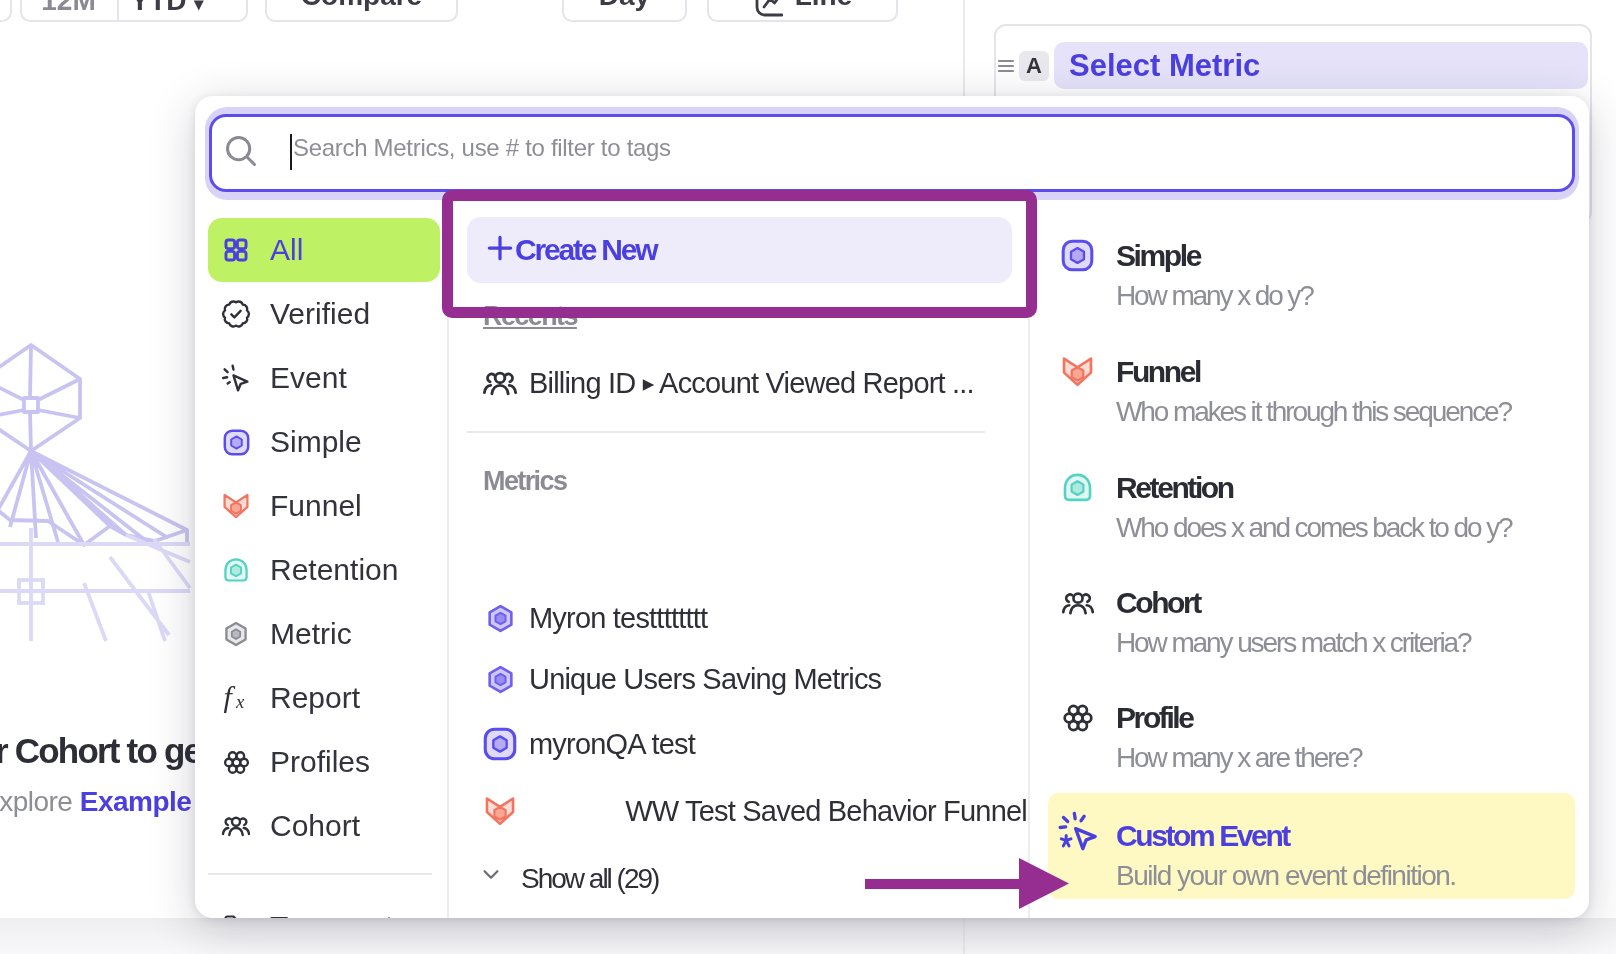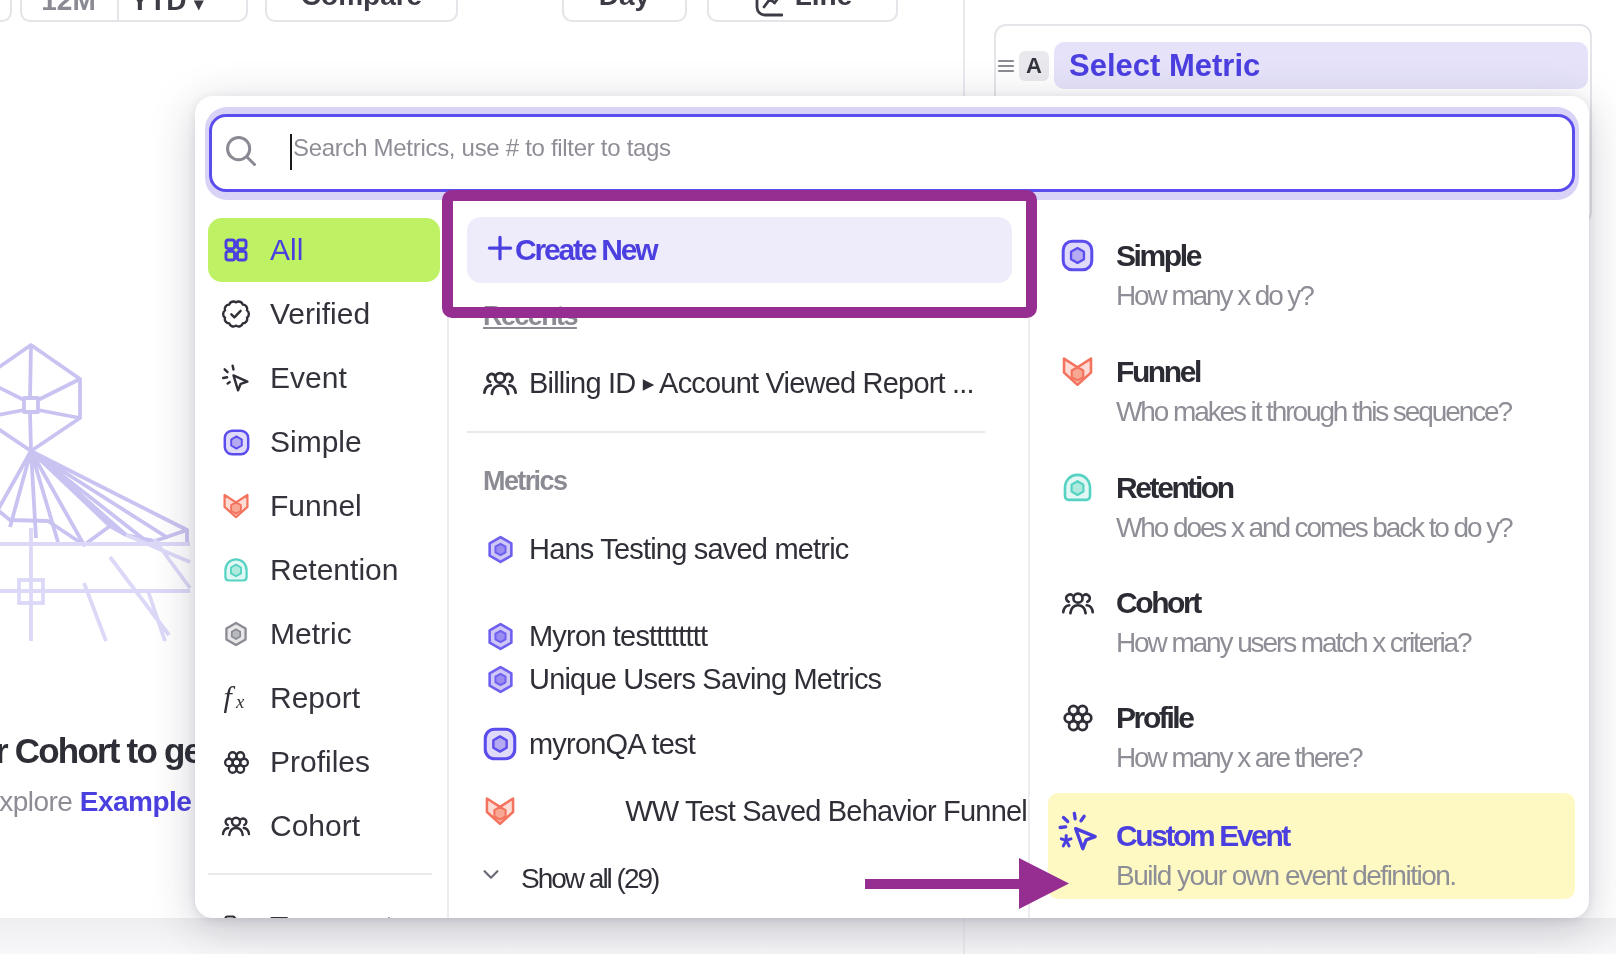--- a/index.html
+++ b/index.html
@@ -274,30 +274,21 @@
               <path d="M16.1 6.5 c.8-.6 2-.7 2.9-.1 1.3.8 1.7 2.4.9 3.7 -.3.5-.8.9-1.3 1.1"></path>
               <path d="M22.4 18.4 c-.4-2.9-2-4.6-4.2-4.8"></path>
             </g>
           </svg>
       </span>
         <span class="tx">Billing ID <span style="font-size:15px; position:relative; top:-4px;">▶</span> Account Viewed Report ...</span>
       </div>
     <div class="hdiv" style="left:272px; top:335px; width:518px;"></div>
     <div class="shead" style="left:288px; top:370px;">Metrics</div>
 
-    <div class="mrow" style="top:421px;">
-        <span class="ic">
-      <svg width="31" height="31" viewBox="0 0 24 24">
-            <path d="M12 2.4 L20.4 7.2 L20.4 16.8 L12 21.6 L3.6 16.8 L3.6 7.2 Z" fill="#cfc8f7" stroke="#6e5ff0" stroke-width="2" stroke-linejoin="round"></path>
-            <path d="M12 7.6 L15.9 9.8 L15.9 14.2 L12 16.4 L8.1 14.2 L8.1 9.8 Z" fill="#9a8cf0" stroke="#6e5ff0" stroke-width="1.5" stroke-linejoin="round"></path>
-          </svg>
-      </span>
-        <span class="tx">Hans Testing saved metric</span>
-      </div>
-    <div class="mrow" style="top:508px;align-items:center;">
+    <div class="mrow" style="top:490px;align-items:center;">
         <span class="ic">
       <svg width="31" height="31" viewBox="0 0 24 24">
             <path d="M12 2.4 L20.4 7.2 L20.4 16.8 L12 21.6 L3.6 16.8 L3.6 7.2 Z" fill="#cfc8f7" stroke="#6e5ff0" stroke-width="2" stroke-linejoin="round"></path>
             <path d="M12 7.6 L15.9 9.8 L15.9 14.2 L12 16.4 L8.1 14.2 L8.1 9.8 Z" fill="#9a8cf0" stroke="#6e5ff0" stroke-width="1.5" stroke-linejoin="round"></path>
           </svg>
       </span>
         <span class="tx">Myron testttttttt</span>
       </div>
     <div class="mrow" style="top:551px;">
         <span class="ic">

